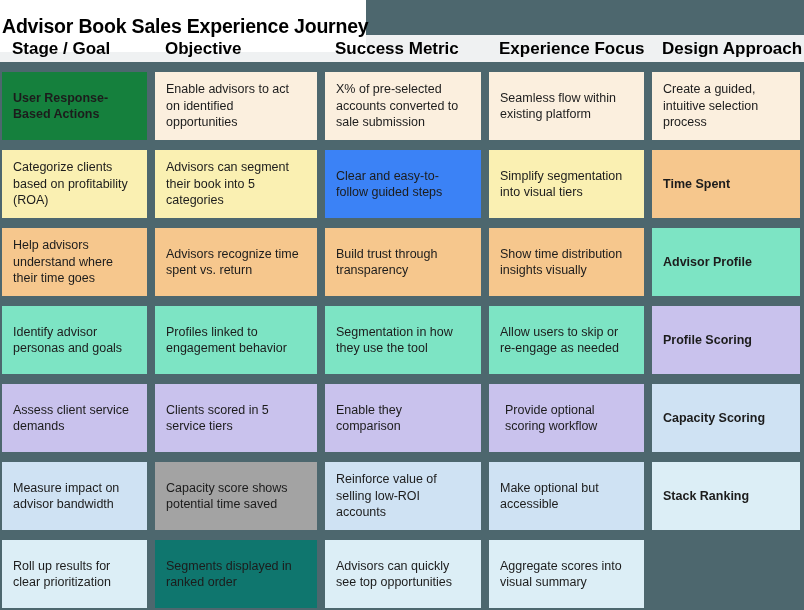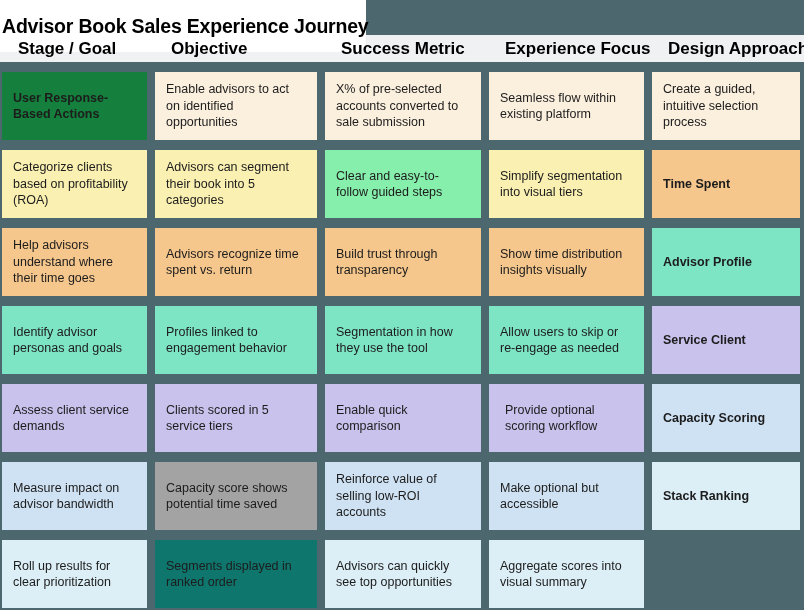--- a/index.html
+++ b/index.html
@@ -22,21 +22,21 @@
     font-size: 19.5px; font-weight: 700; color: #000;
     letter-spacing: -0.2px; white-space: nowrap;
   }
 
   
   .header-row {
     height: 27px;
     display: grid;
     grid-template-columns: 145px 162px 156px 155px 148px;
     column-gap: 8px;
-    padding-left: 18px;
+    padding-left: 12px;
     align-items: center;
   }
   .col-header {
     font-size: 17px; font-weight: 700; color: #000;
     white-space: nowrap; overflow: visible;
   }
 
   
   .grid {
     display: grid;
@@ -76,39 +76,39 @@
   <div class="grid">
 
     <div class="cell stage" style="background: #15803d;">User Response-Based Actions</div>
     <div class="cell" style="background: rgb(251, 239, 222);">Enable advisors to act on identified opportunities</div>
     <div class="cell" style="background: rgb(251, 239, 222);">X% of pre-selected accounts converted to sale submission</div>
     <div class="cell" style="background: rgb(251, 239, 222);">Seamless flow within existing platform</div>
     <div class="cell" style="background: rgb(251, 239, 222);">Create a guided, intuitive selection process</div>
 
     <div class="cell" style="background: rgb(250, 240, 178);">Categorize clients based on profitability (ROA)</div>
     <div class="cell" style="background: rgb(250, 240, 178);">Advisors can segment their book into 5 categories</div>
-    <div class="cell" style="background: #86efac;">Clear and easy-to-follow guided steps</div>
+    <div class="cell" style="background: #3b82f6;">Clear and easy-to-follow guided steps</div>
     <div class="cell" style="background: rgb(250, 240, 178);">Simplify segmentation into visual tiers</div>
 
     <div class="cell stage" style="background: rgb(246, 199, 141);">Time Spent</div>
     <div class="cell" style="background: rgb(246, 199, 141);">Help advisors understand where their time goes</div>
     <div class="cell" style="background: rgb(246, 199, 141);">Advisors recognize time spent vs. return</div>
     <div class="cell" style="background: rgb(246, 199, 141);">Build trust through transparency</div>
     <div class="cell" style="background: rgb(246, 199, 141);">Show time distribution insights visually</div>
 
     <div class="cell stage" style="background: rgb(125, 228, 196);">Advisor Profile</div>
     <div class="cell" style="background: rgb(125, 228, 196);">Identify advisor personas and goals</div>
     <div class="cell" style="background: rgb(125, 228, 196);">Profiles linked to engagement behavior</div>
     <div class="cell" style="background: rgb(125, 228, 196);">Segmentation in how they use the tool</div>
     <div class="cell" style="background: rgb(125, 228, 196);">Allow users to skip or re-engage as needed</div>
 
-    <div class="cell stage" style="background: rgb(201, 194, 237);">Service Client</div>
+    <div class="cell stage" style="background: rgb(201, 194, 237);">Profile Scoring</div>
     <div class="cell" style="background: rgb(201, 194, 237);">Assess client service demands</div>
     <div class="cell" style="background: rgb(201, 194, 237);">Clients scored in 5 service tiers</div>
-    <div class="cell" style="background: rgb(201, 194, 237);">Enable quick comparison</div>
+    <div class="cell" style="background: rgb(201, 194, 237);">Enable they comparison</div>
     <div class="cell" style="background: rgb(201, 194, 237); padding-left: 16px;">Provide optional scoring workflow</div>
 
     <div class="cell stage" style="background: rgb(207, 226, 243);">Capacity Scoring</div>
     <div class="cell" style="background: rgb(207, 226, 243);">Measure impact on advisor bandwidth</div>
     <div class="cell" style="background: #a3a3a3;">Capacity score shows potential time saved</div>
     <div class="cell" style="background: rgb(207, 226, 243);">Reinforce value of selling low-ROI accounts</div>
     <div class="cell" style="background: rgb(207, 226, 243);">Make optional but accessible</div>
 
     <div class="cell stage" style="background: rgb(220, 238, 246);">Stack Ranking</div>
     <div class="cell" style="background: rgb(220, 238, 246);">Roll up results for clear prioritization</div>

